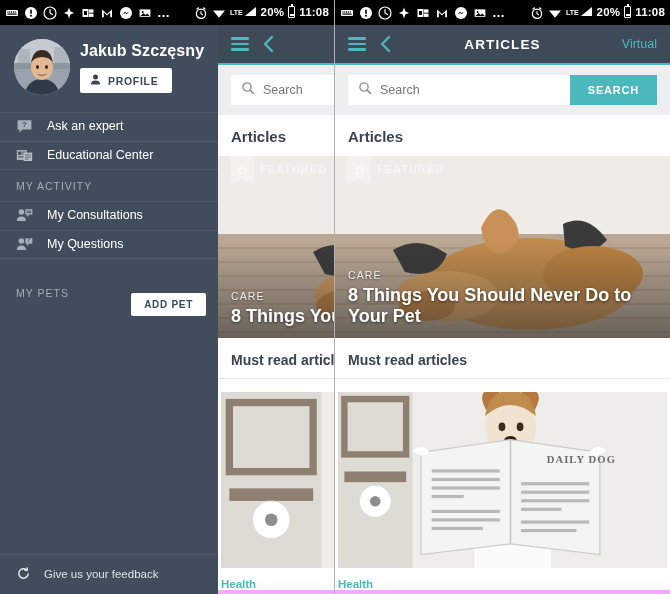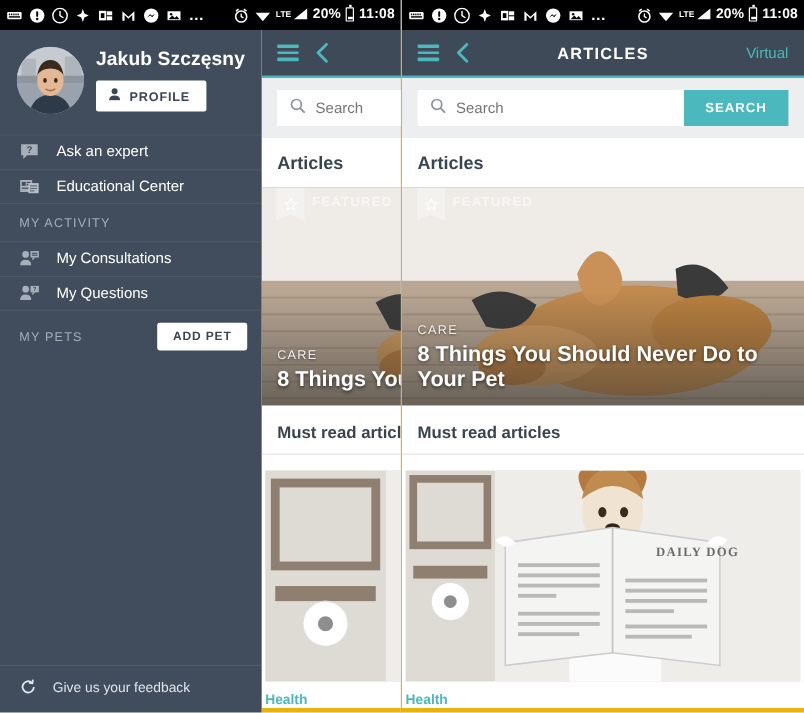--- a/index.html
+++ b/index.html
@@ -94,36 +94,36 @@
     position: relative;
   }
   .section-head::before {
     content: ""; position: absolute; left: 0; right: 0; top: 0;
     height: 1px; background: rgba(255,255,255,.07);
   }
   .addpet-btn {
     background: #fff; color: #3b4654; border: none;
     font-size: 10px; font-weight: bold; letter-spacing: .7px;
     padding: 6px 13px; border-radius: 2px; cursor: pointer;
-    font-family: inherit; margin-right: -4px;
+    font-family: inherit; margin-right: -4px; margin-top: 24px;
   }
   .spacer { flex: 1; }
   .feedback {
     display: flex; align-items: center; gap: 13px;
     padding: 0 16px; height: 40px; font-size: 11.5px;
     color: #dfe3e8; cursor: pointer; position: relative; border-radius: 12px;
   }
   .feedback::before {
     content: ""; position: absolute; left: 0; right: 0; top: 0;
     height: 1px; background: rgba(255,255,255,.09);
   }
 
   
   .app { position: absolute; top: 25px; left: 0; right: 0; bottom: 0;
-         background: #eab308; overflow: hidden; }
+         background: #f0abfc; overflow: hidden; }
   .appbar {
     height: 40px; background: #3e4a58;
     display: flex; align-items: center; padding: 0 13px;
     border-bottom: 2px solid #4bb8bd;
     position: relative;
   }
   .hamb { display: flex; flex-direction: column; gap: 3px; cursor: pointer; }
   .hamb span { display: block; width: 18px; height: 2.6px; background: #4bb8bd; border-radius: 1px; }
   .back-chev { margin-left: 13px; cursor: pointer; display: flex; align-items: center; }
   .appbar-title {

